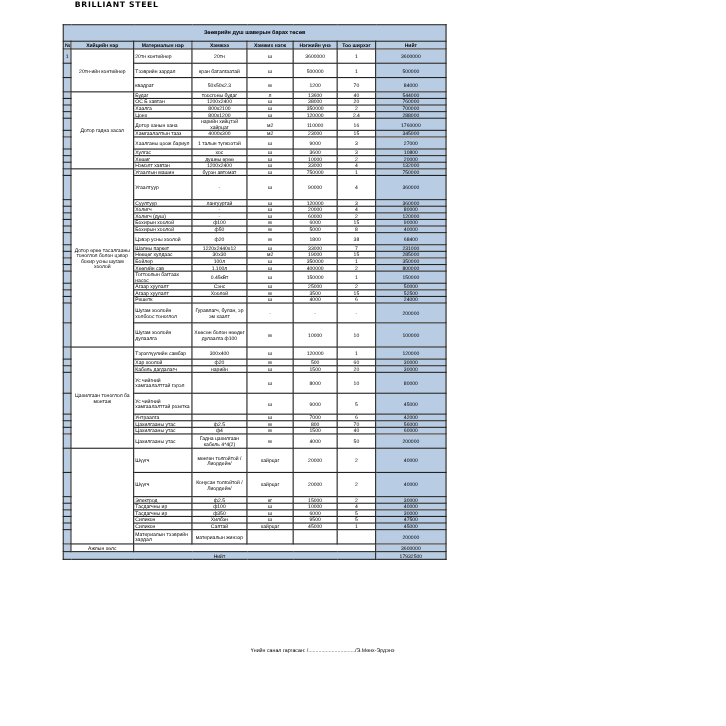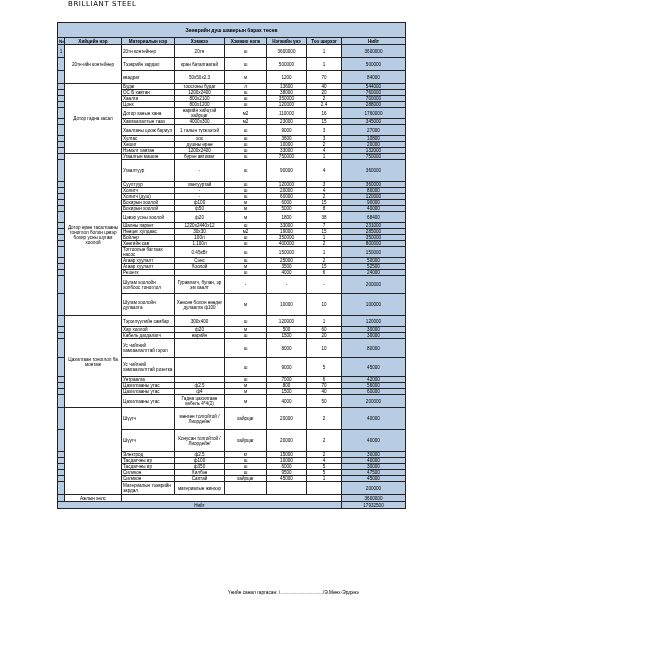--- a/index.html
+++ b/index.html
@@ -1,17 +1,17 @@
 <!DOCTYPE html>
 <html><head>
 <meta charset="utf-8">
 <style>
   html, body { margin:0; padding:0; background:#ffffff; }
   body { width:660px; height:660px; position:relative; overflow:hidden; font-family:"Liberation Sans", sans-serif; color:#000; }
-  .logo { position:absolute; left:68px; top:0px; font-family:"DejaVu Sans", sans-serif; font-weight:normal; font-size:7px; letter-spacing:0.6px; }
+  .logo { position:absolute; left:68px; top:0px; font-family:"DejaVu Sans", sans-serif; font-weight:bold; font-size:7px; letter-spacing:0.6px; }
   .sheet { position:absolute; left:57px; top:22px; width:348px; }
   table { border-collapse:collapse; width:348px; table-layout:fixed; }
   td, th { border:0.8px solid #222; font-size:4.6px; line-height:5px; padding:0 1px; overflow:hidden; font-weight:normal; }
   .title-row td { background:#b8cce4; text-align:center; height:14px; font-weight:bold; font-size:5px; }
   .head-row th { background:#b8cce4; height:6px; text-align:center; font-weight:bold; }
   td.c { text-align:center; }
   td.num { text-align:center; background:#fff; }
   td.total { background:#b8cce4; text-align:center; }
   td.no { background:#b8cce4; text-align:center; }
   td.grp { text-align:center; vertical-align:middle; }

